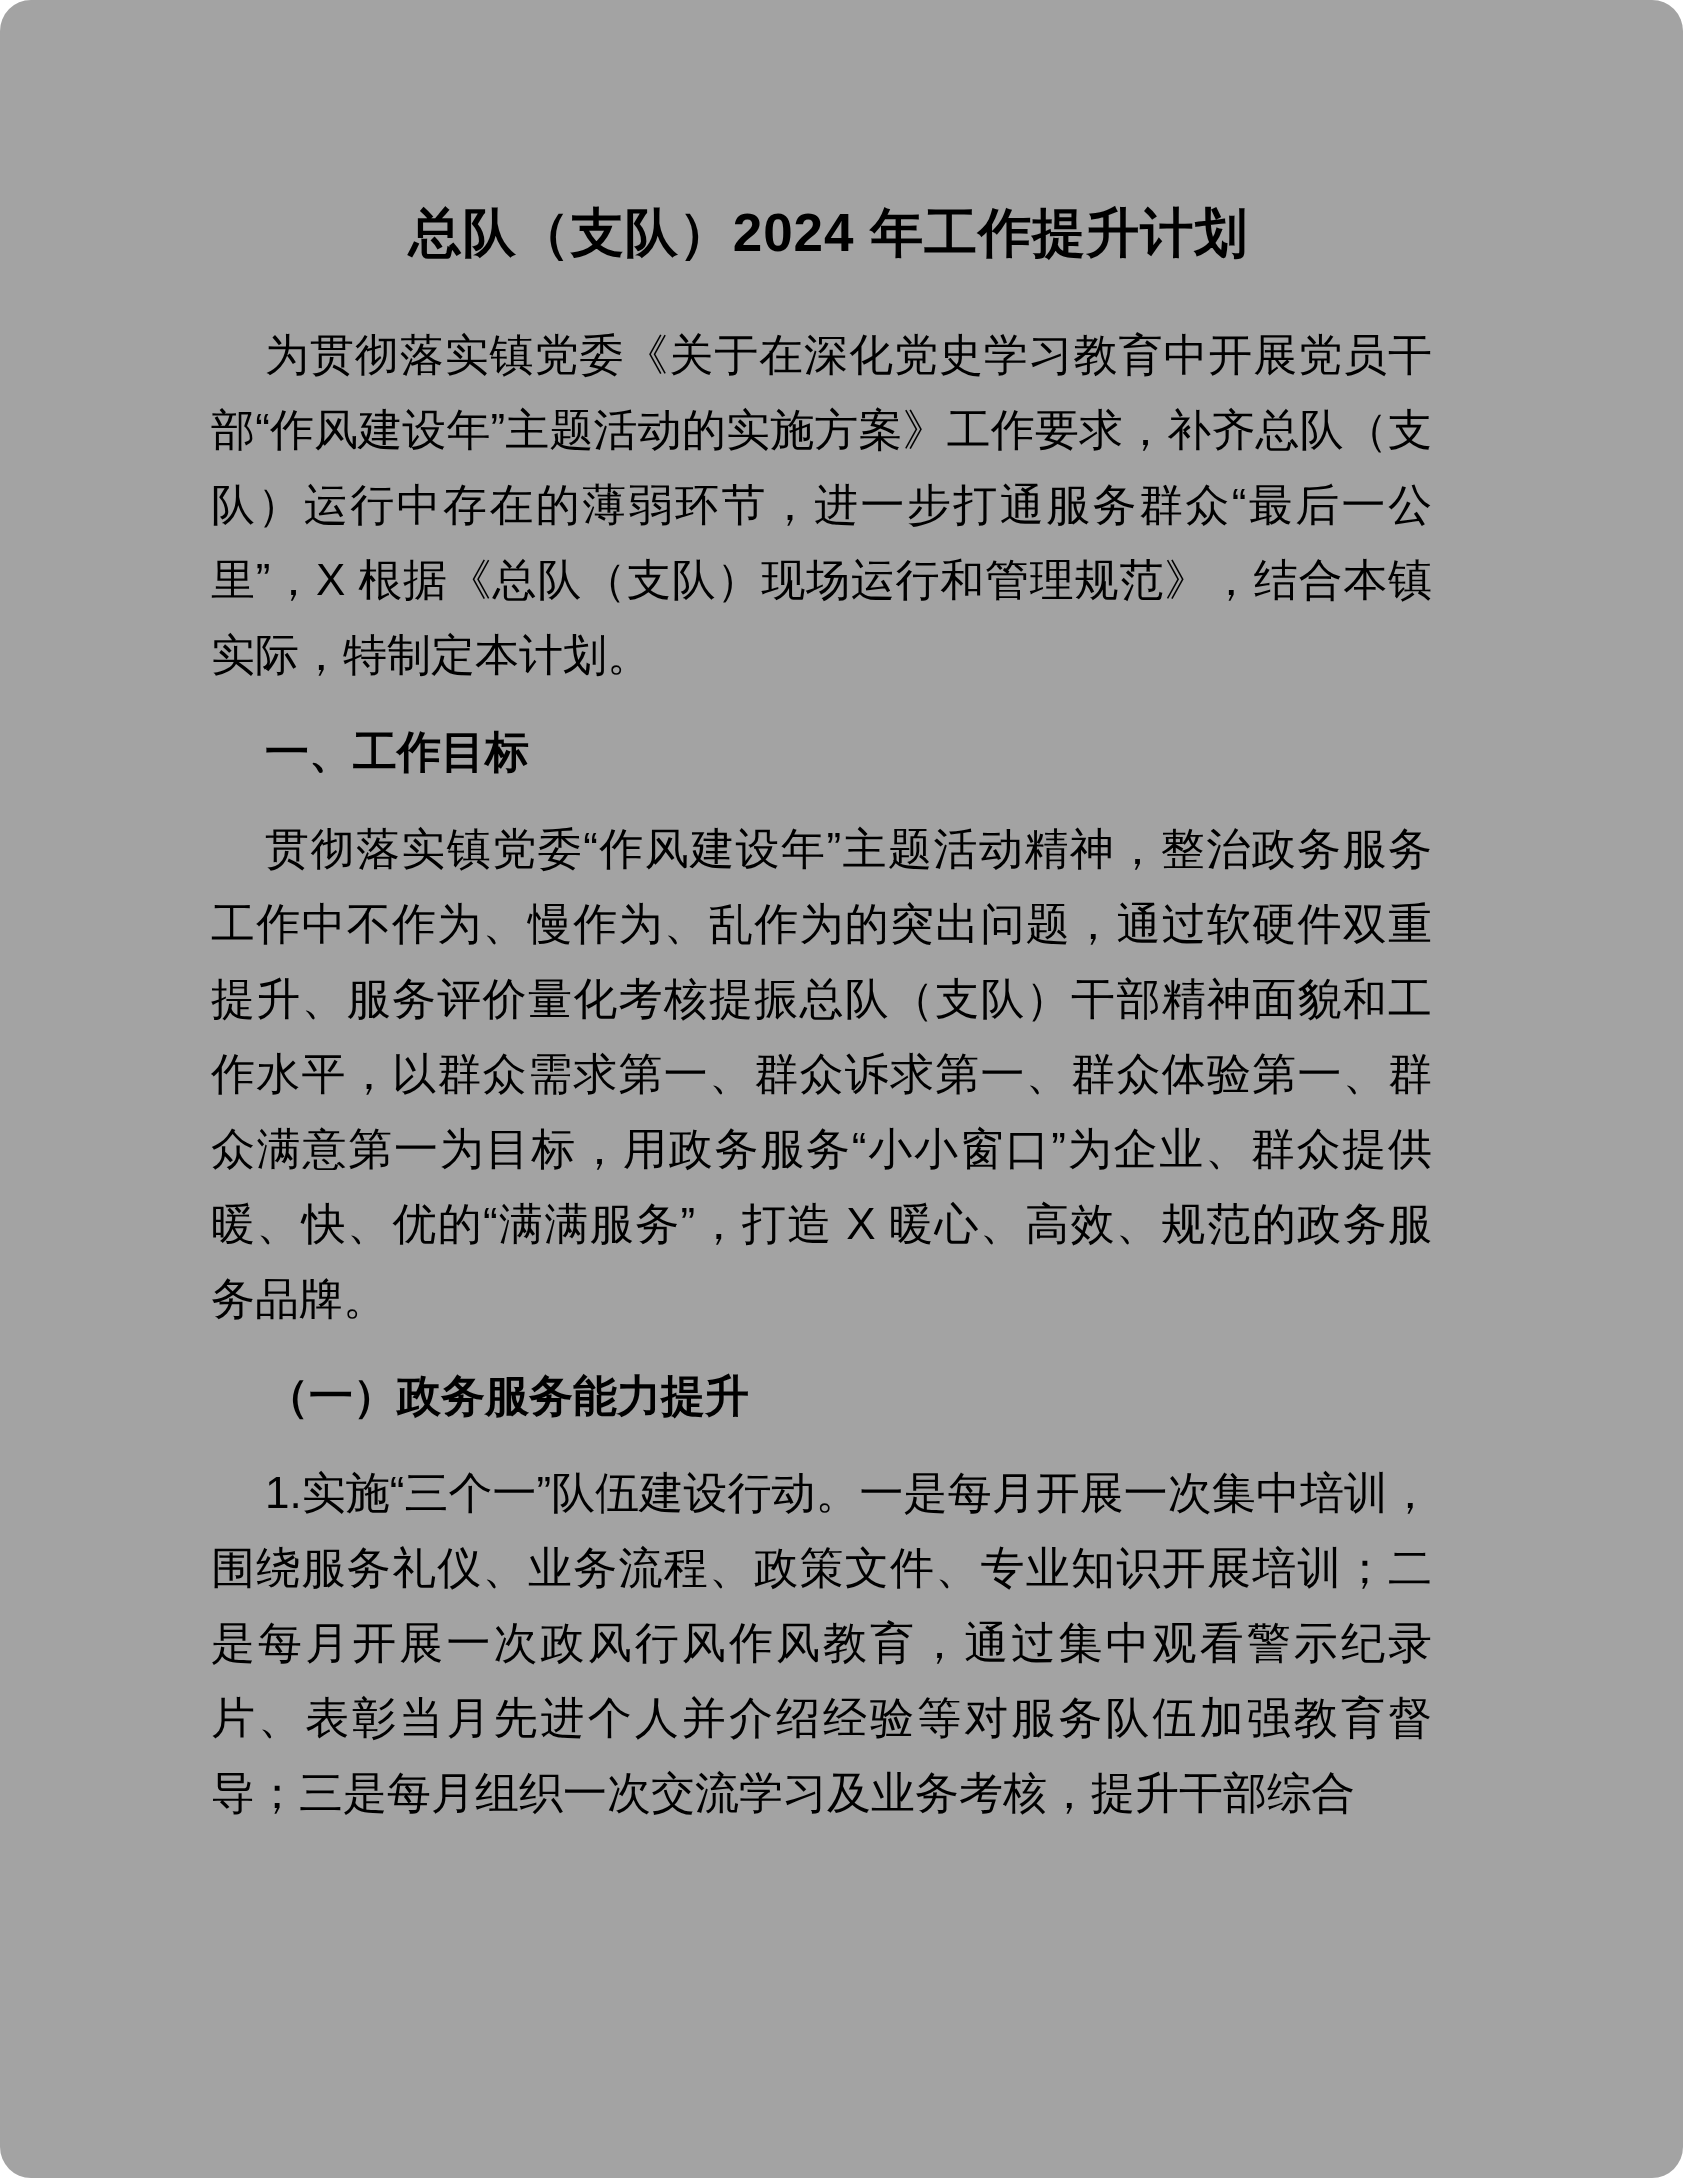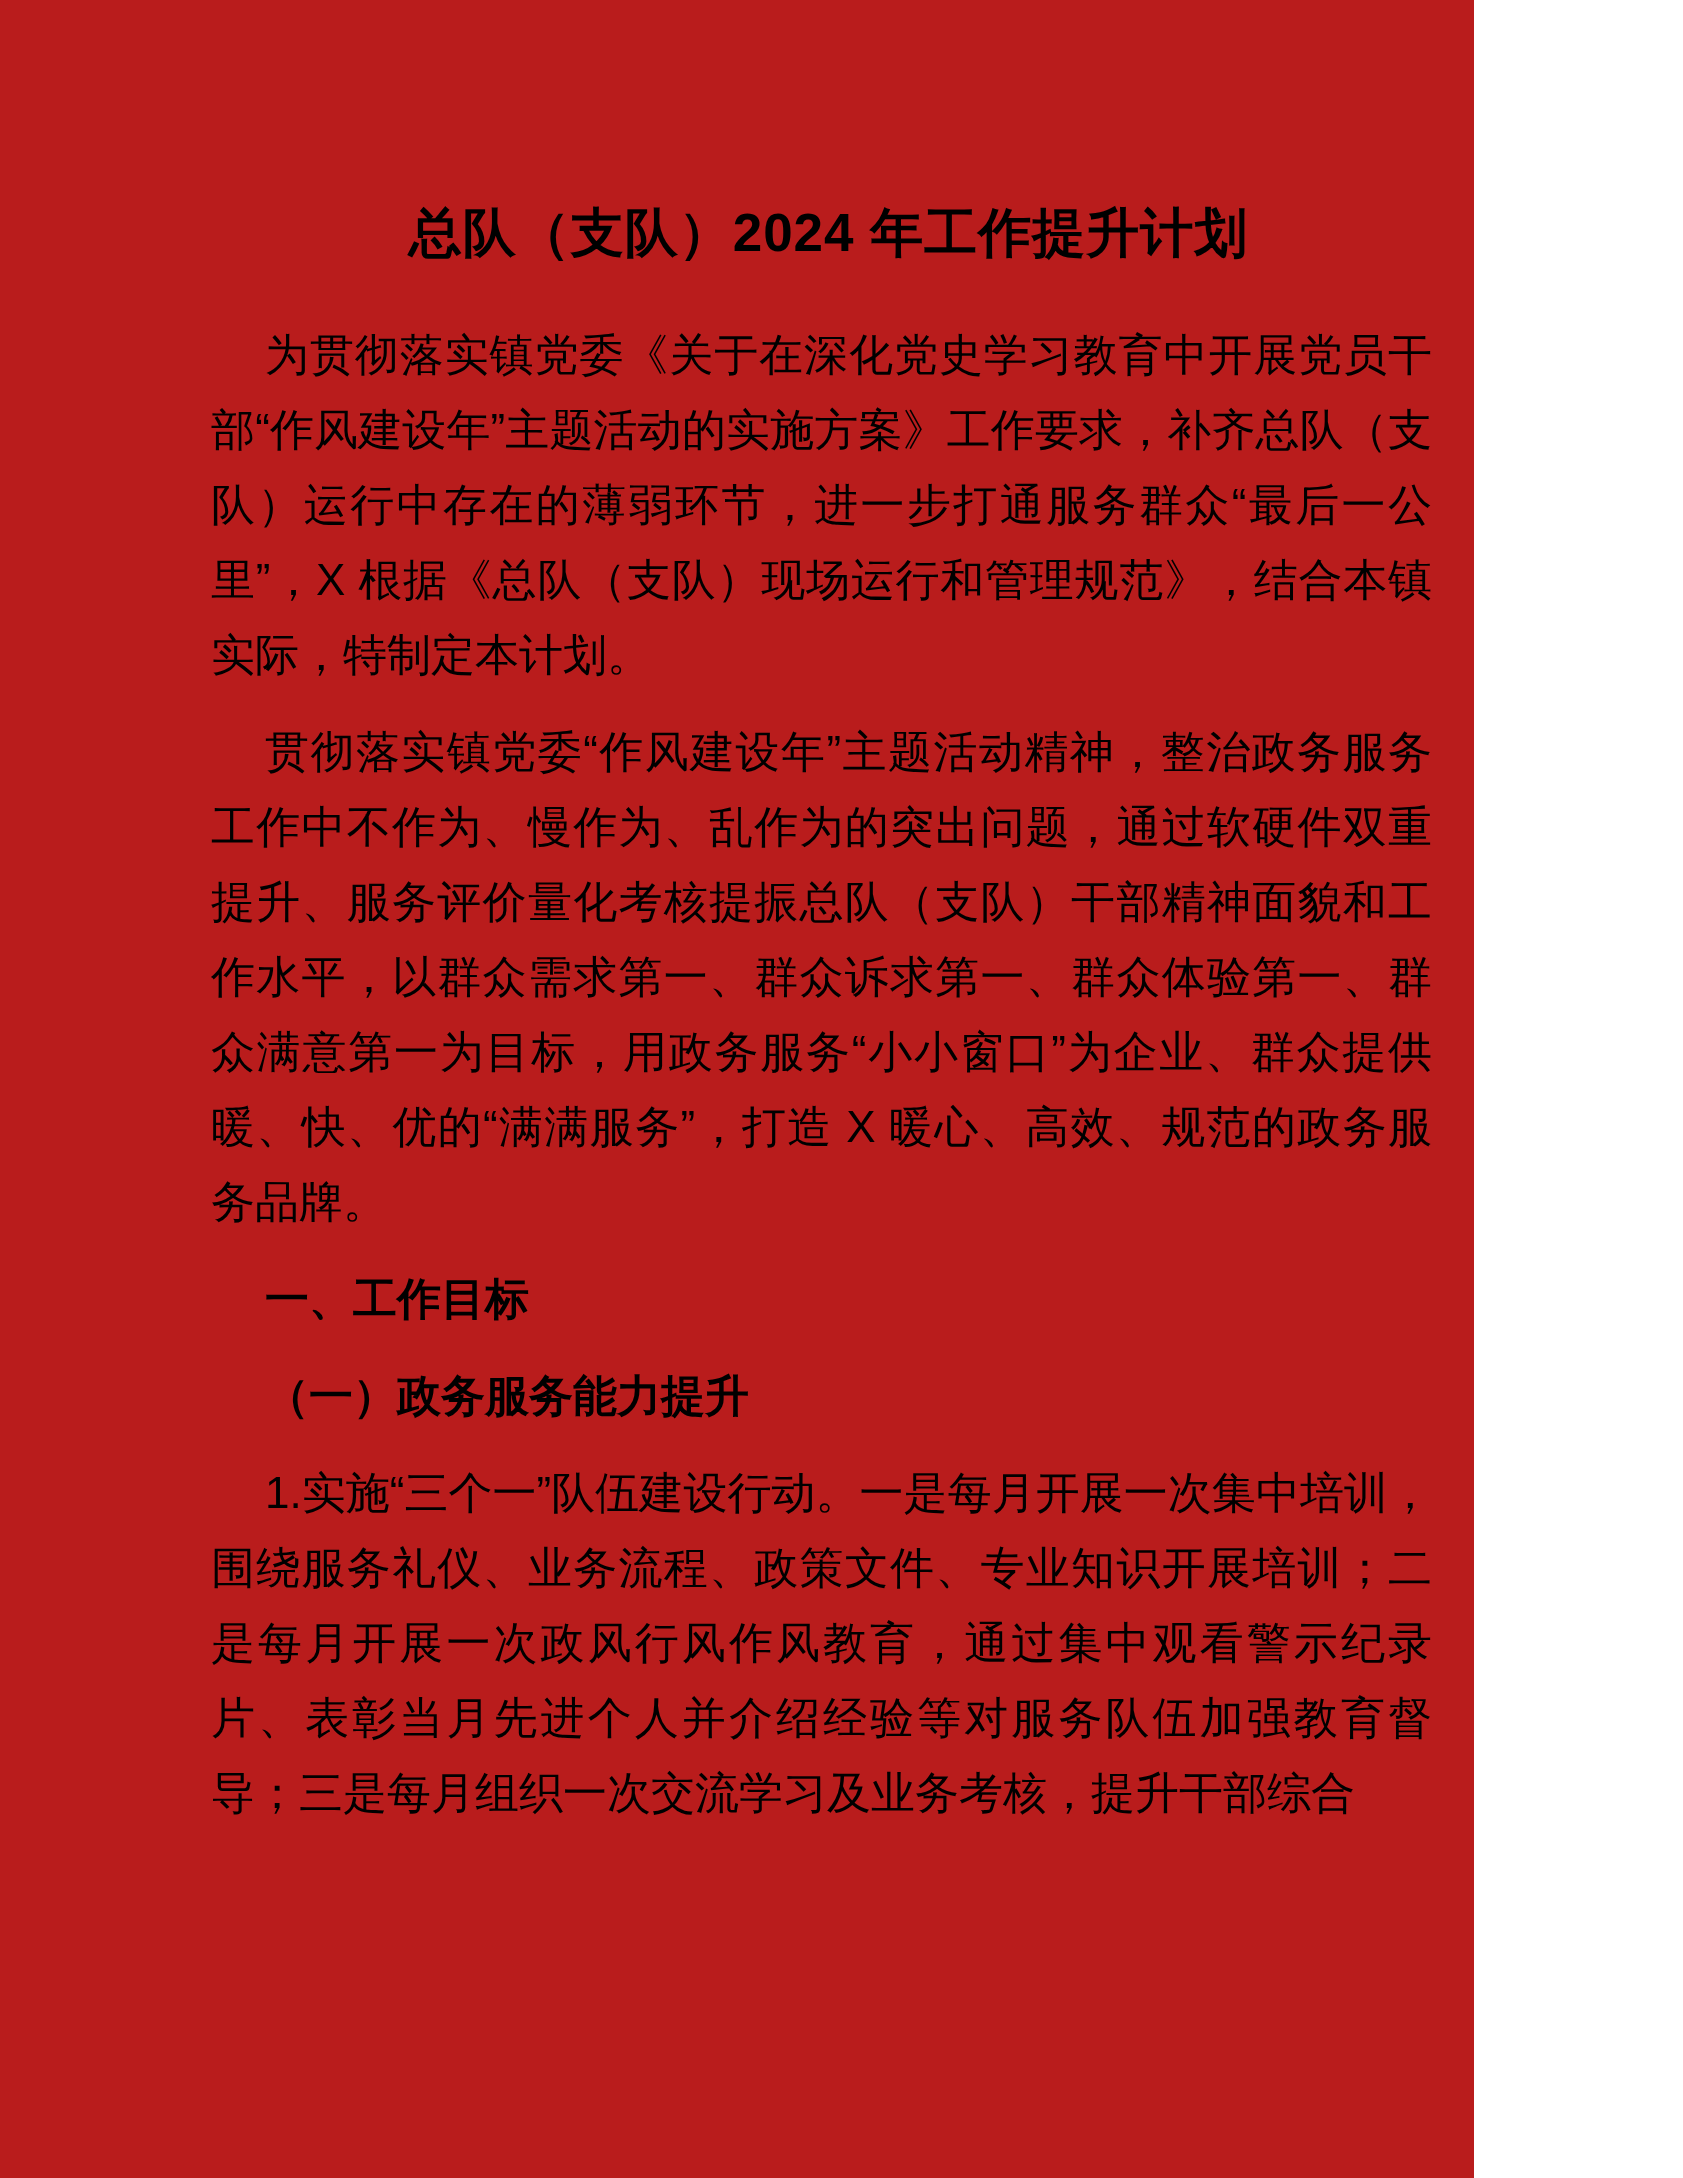--- a/index.html
+++ b/index.html
@@ -2,26 +2,27 @@
 <html><head>
 <meta charset="utf-8">
 <style>
   html, body {
     margin: 0;
     padding: 0;
     background: #ffffff;
   }
   .page {
     position: relative;
-    width: 1474px;
+    width: 1683px;
     height: 2178px;
-    background: #b91c1c;
+    background: #a3a3a3;
     overflow: hidden;
     font-family: "Liberation Sans", sans-serif;
     color: #000000;
+    border-radius: 31px;
   }
   .content {
     position: absolute;
     left: 211px;
     top: 198px;
     width: 1235px;
   }
   .doc-title {
     font-size: 53px;
     font-weight: 700;
@@ -45,20 +46,20 @@
   }
 </style>
 </head>
 <body>
 
 <div class="page">
   <div class="content">
     <h1 class="doc-title">总队（支队）2024 年工作提升计划</h1>
     <div id="doc-body">
         <p class="para body">为贯彻落实镇党委《关于在深化党史学习教育中开展党员干部“作风建设年”主题活动的实施方案》工作要求，补齐总队（支队）运行中存在的薄弱环节，进一步打通服务群众“最后一公里”，X 根据《总队（支队）现场运行和管理规范》，结合本镇实际，特制定本计划。</p>
+        <p class="para heading">一、工作目标</p>
         <p class="para body">贯彻落实镇党委“作风建设年”主题活动精神，整治政务服务工作中不作为、慢作为、乱作为的突出问题，通过软硬件双重提升、服务评价量化考核提振总队（支队）干部精神面貌和工作水平，以群众需求第一、群众诉求第一、群众体验第一、群众满意第一为目标，用政务服务“小小窗口”为企业、群众提供暖、快、优的“满满服务”，打造 X 暖心、高效、规范的政务服务品牌。</p>
-        <p class="para heading">一、工作目标</p>
         <p class="para subheading">（一）政务服务能力提升</p>
         <p class="para body">1.实施“三个一”队伍建设行动。一是每月开展一次集中培训，围绕服务礼仪、业务流程、政策文件、专业知识开展培训；二是每月开展一次政风行风作风教育，通过集中观看警示纪录片、表彰当月先进个人并介绍经验等对服务队伍加强教育督导；三是每月组织一次交流学习及业务考核，提升干部综合</p>
       </div>
   </div>
 </div>
 
 
 </body></html>

